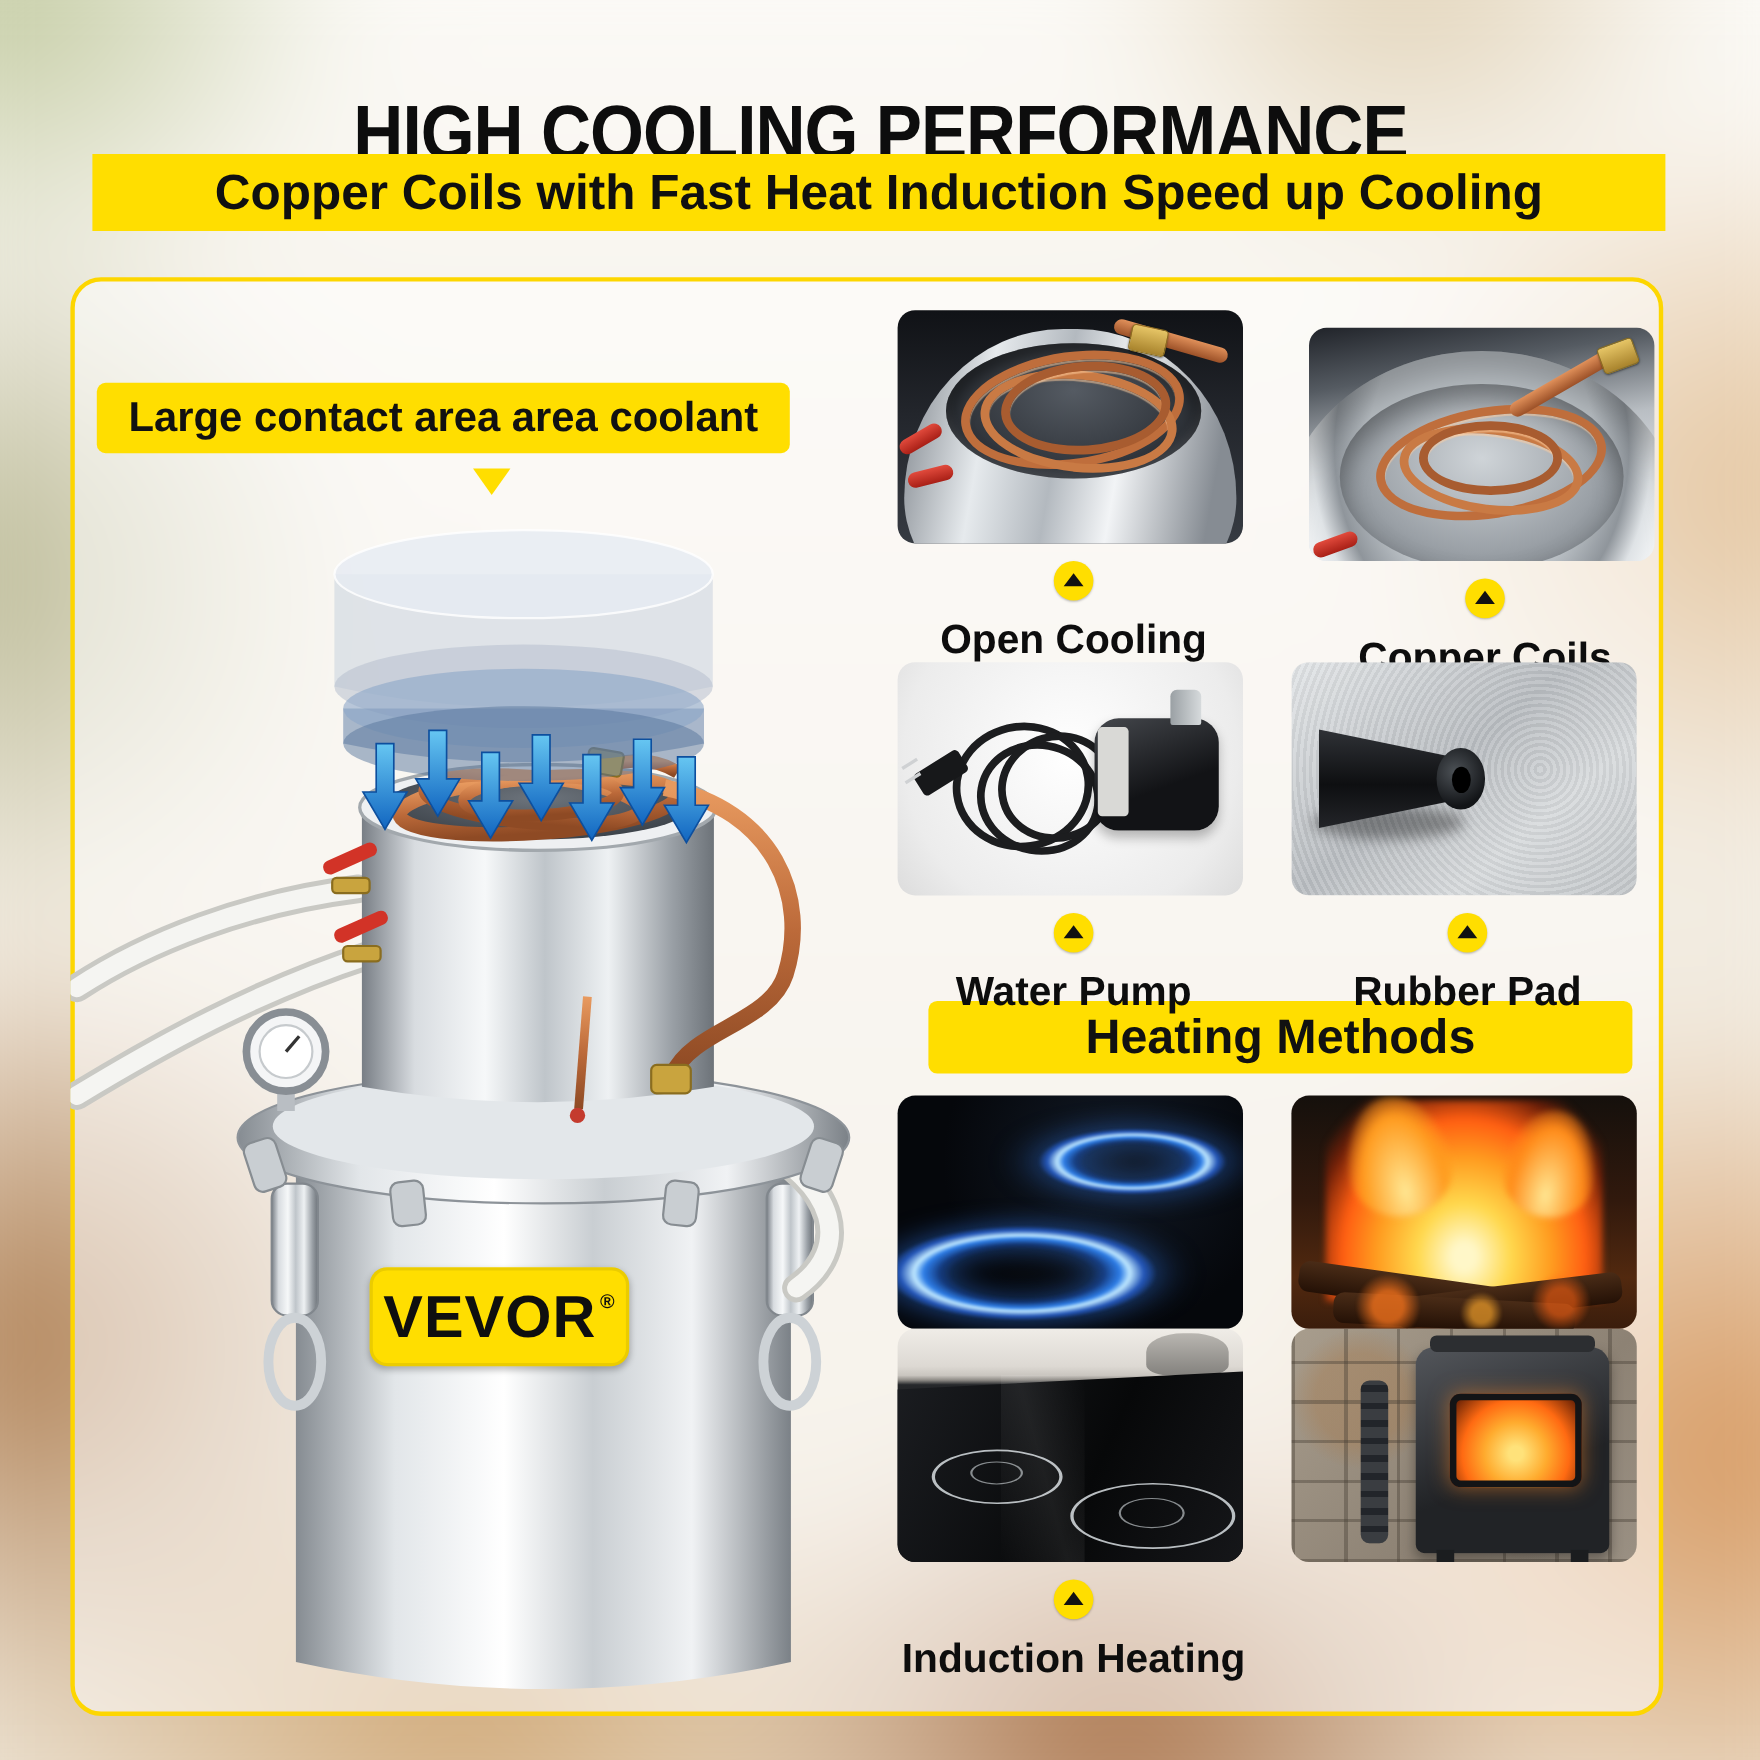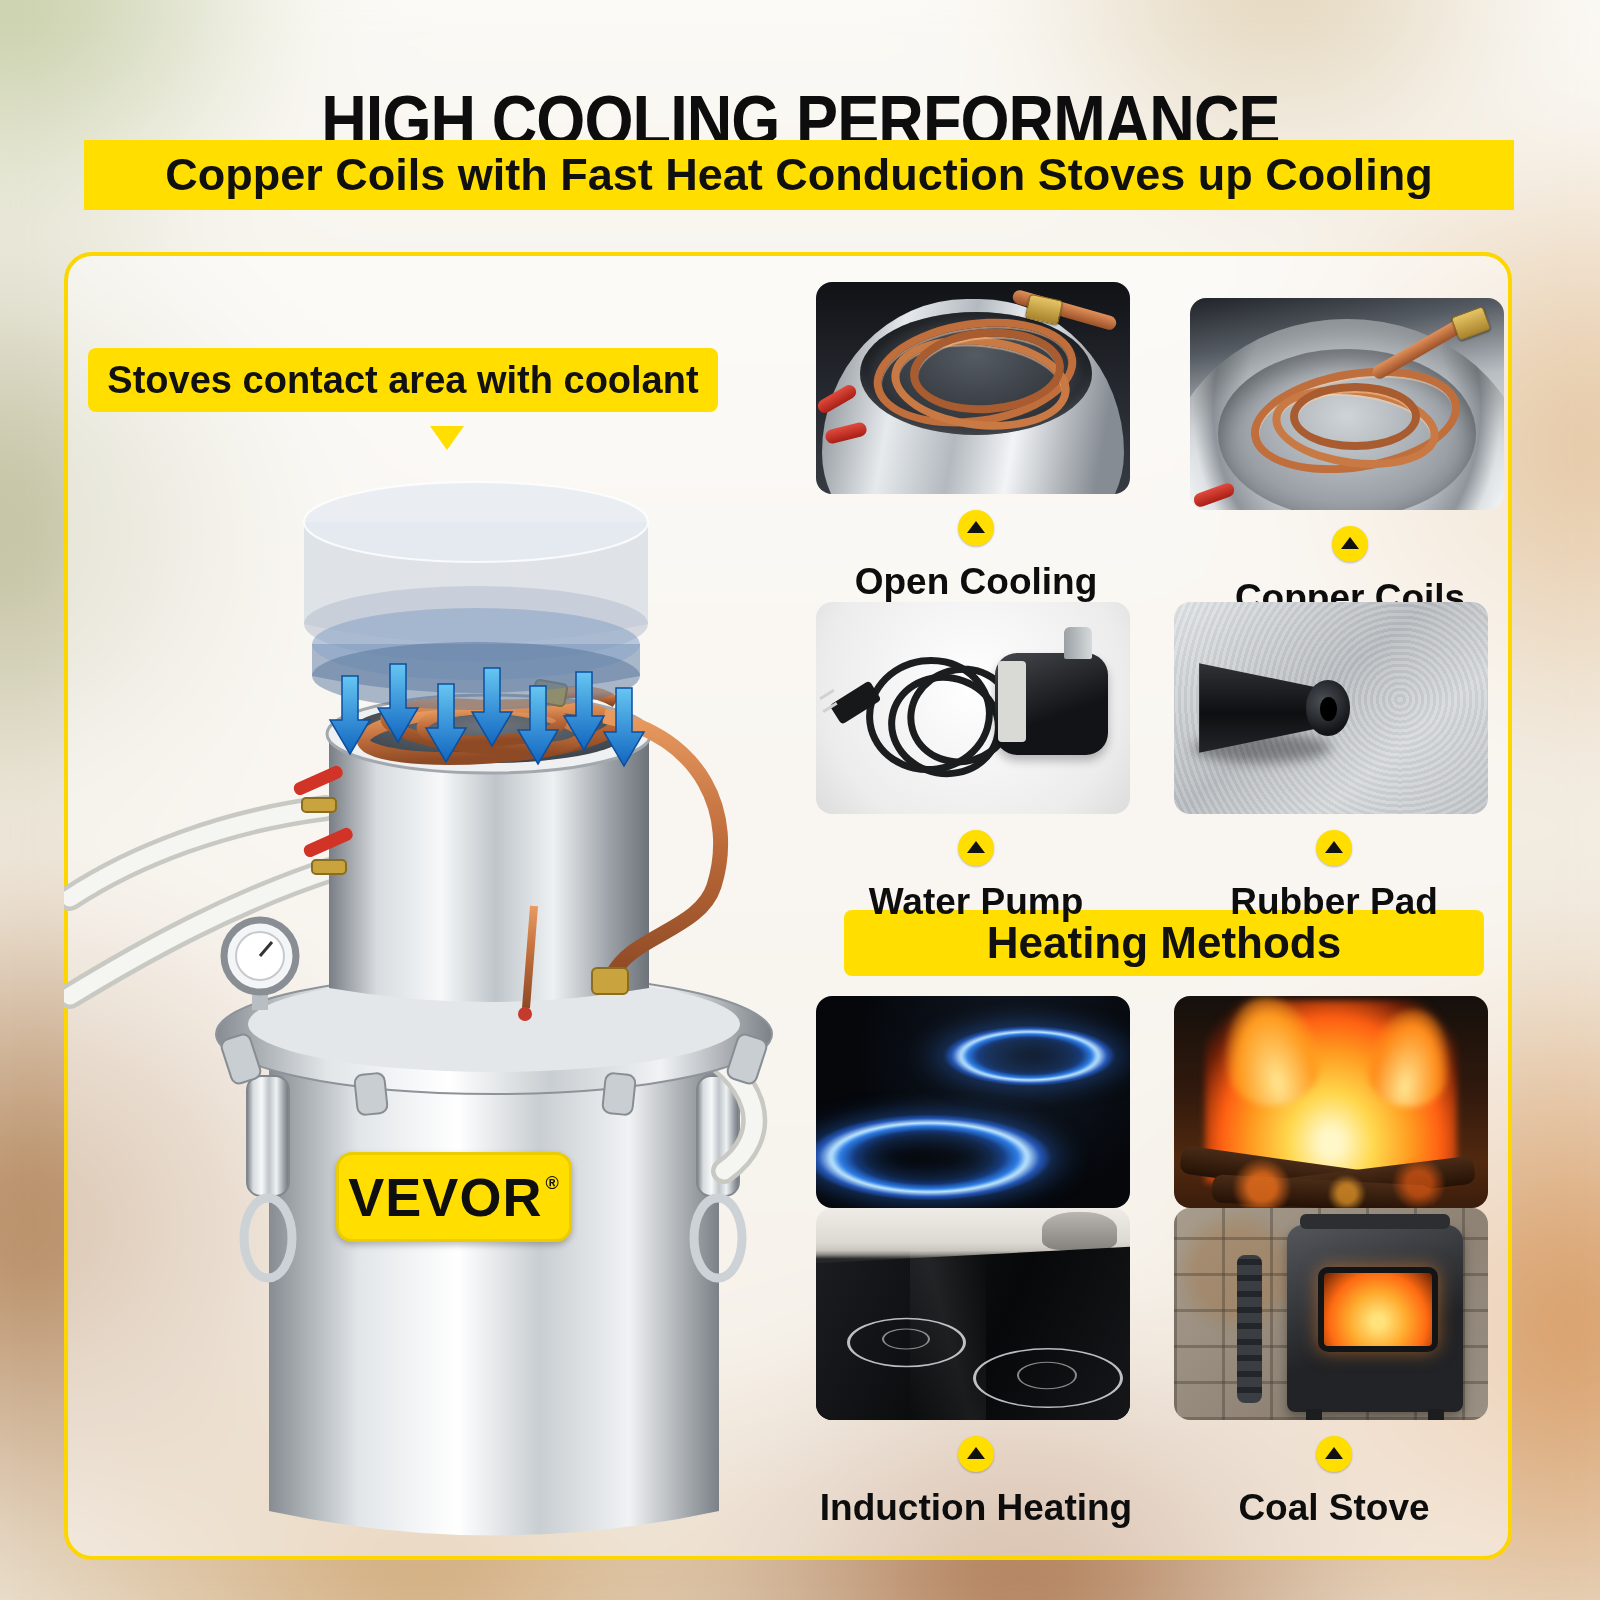--- a/index.html
+++ b/index.html
@@ -190,27 +190,27 @@
   .hl1{left:42%;} .hl2{right:14%;}
 </style>
 </head>
 <body>
 
 <div class="bg"></div>
 
 <h1 class="title"><span class="tin">HIGH COOLING PERFORMANCE</span></h1>
 
 <div class="subbar">
-  <span>Copper Coils with Fast Heat Conduction Stoves up Cooling</span>
+  <span>Copper Coils with Fast Heat Induction Speed up Cooling</span>
 </div>
 
 <div class="panel">
 
   <div class="callout">
-    <span>Stoves contact area with coolant</span>
+    <span>Large contact area area coolant</span>
   </div>
   <div class="callout-arrow"></div>
 
   <div class="product">
     <svg viewBox="0 0 744 1124" width="744" height="1124">
       <defs>
         <linearGradient id="steelV" x1="0" x2="1" y1="0" y2="0">
           <stop offset="0" stop-color="#787e85"></stop>
             <stop offset=".15" stop-color="#d8dce0"></stop>
           <stop offset=".35" stop-color="#f6f8f9"></stop>
@@ -444,21 +444,17 @@
       </figure>
       <figure class="card" style="margin:0">
         <div class="photo pH">
           <div class="artel pH-pipe"></div>
           <div class="artel pH-stove"></div>
           <div class="artel pH-top"></div>
           <div class="artel pH-window"></div>
           <div class="artel pH-leg hl1"></div>
           <div class="artel pH-leg hl2"></div>
         </div>
-        <figcaption class="cap">
-          <span class="bullet"></span>
-          <span class="cap-text">Coal Stove</span>
-        </figcaption>
       </figure>
     </div>
 
   </div>
 </div>
 
 </body></html>

